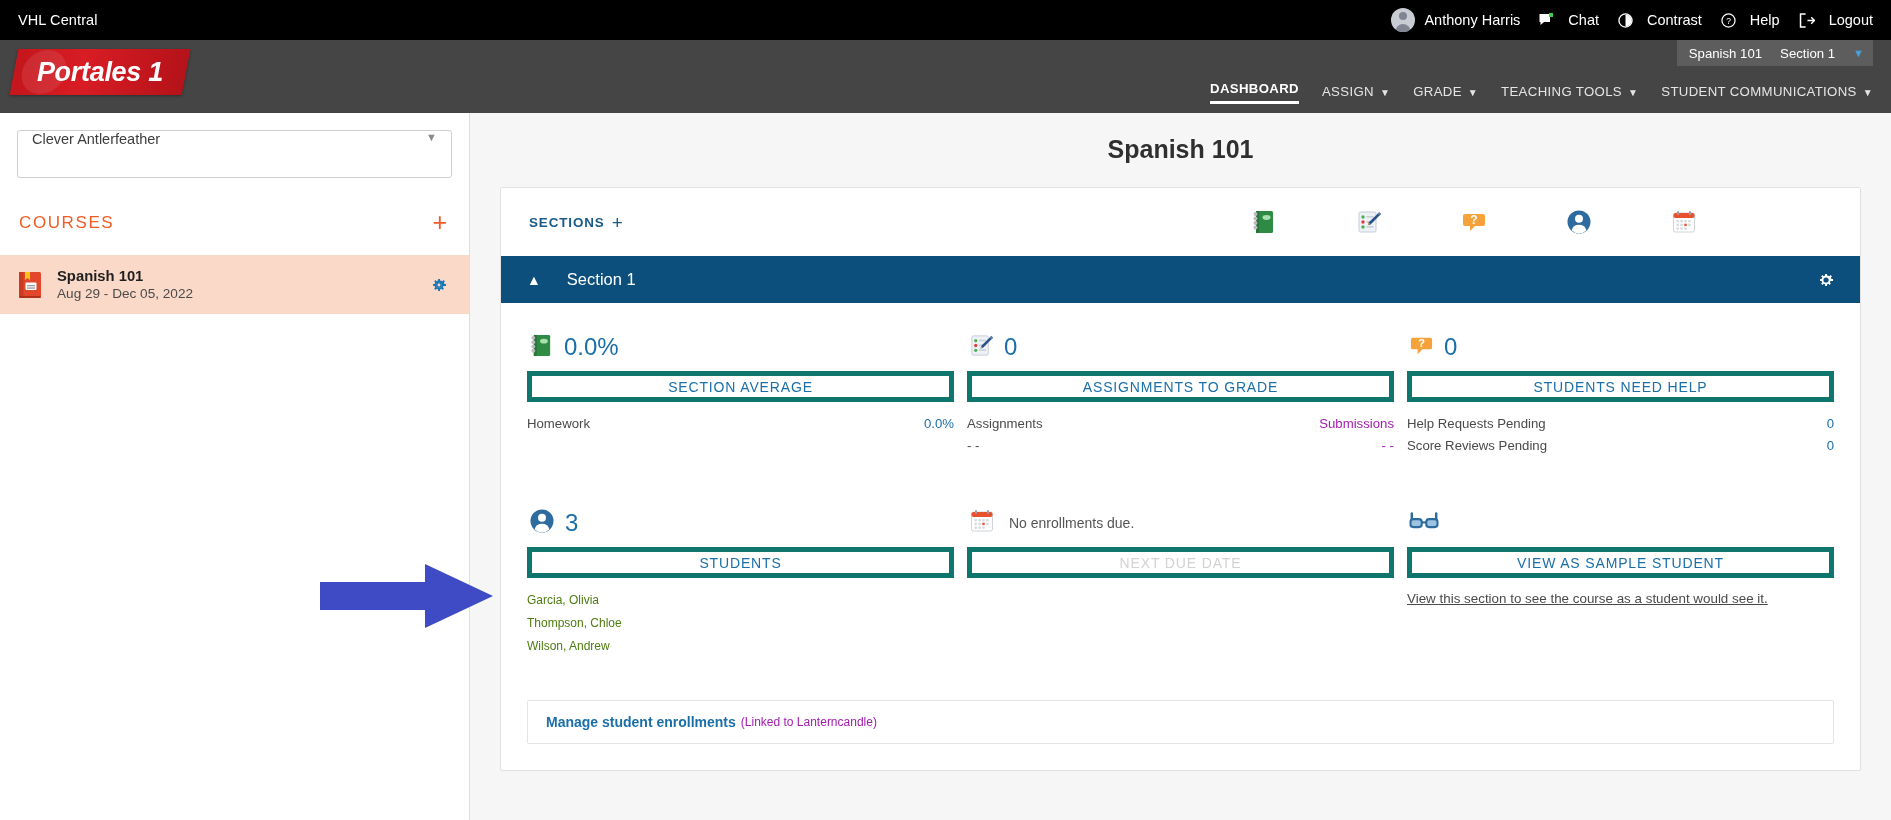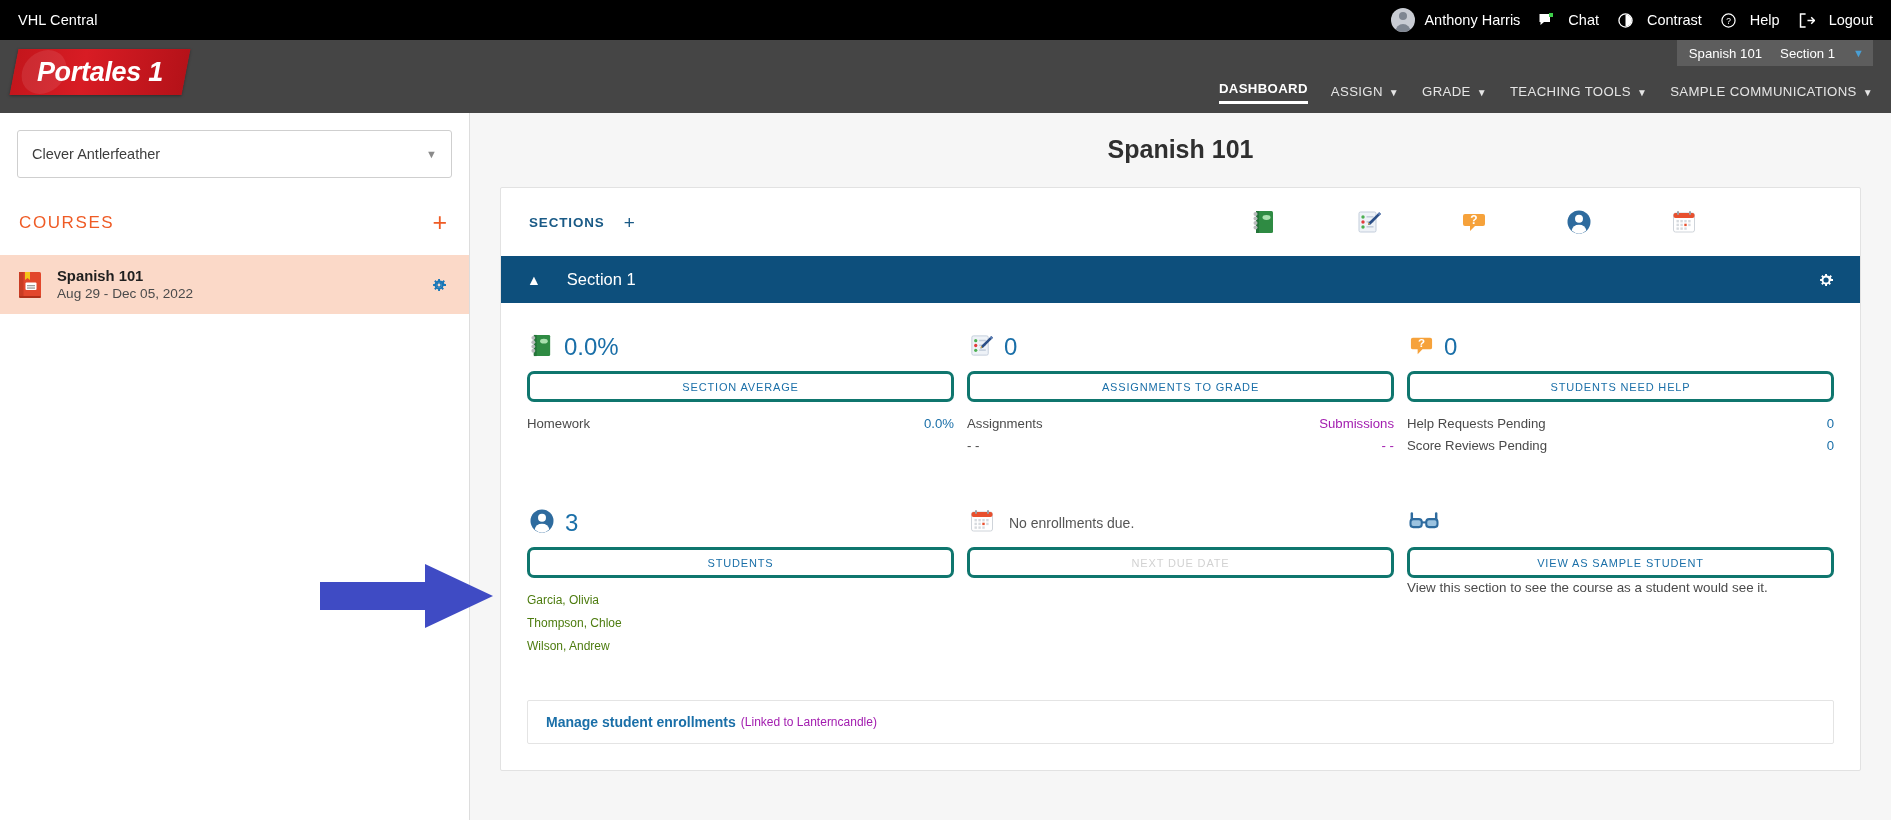--- a/index.html
+++ b/index.html
@@ -168,22 +168,21 @@
     background: #ffffff;
     border-right: 1px solid #dddddd;
     padding: 17px 17px 0 17px;
     flex-shrink: 0;
   }
   .select-box {
     height: 48px;
     border: 1px solid #cfcfcf;
     border-radius: 3px;
     display: flex;
-    align-items: center;
-    padding: 11px 14px;
+    padding: 0 14px;
     cursor: pointer;
   }
   .select-box .sel-label { font-size: 14.5px; color: #3d3d3d; }
   .select-box .sel-caret { margin-left: auto; color: #8a8a8a; font-size: 11px; }
 
   .courses-head {
     display: flex;
     align-items: center;
     margin-top: 32px;
     padding: 0 5px 0 2px;
@@ -239,21 +238,21 @@
 
   .sections-bar {
     display: flex;
     align-items: center;
     height: 68px;
     padding: 0 28px;
   }
   .sections-label {
     display: flex;
     align-items: center;
-    gap: 19px;
+    gap: 7px;
     color: #1a5a86;
     font-size: 13.4px;
     font-weight: bold;
     letter-spacing: .9px;
     cursor: pointer;
   }
   .sections-label .plus { font-size: 19px; line-height: 1; font-weight: normal; }
   .sections-icons {
     margin-left: auto;
     display: flex;
@@ -300,47 +299,49 @@
     color: #1a6fa8;
     font-weight: normal;
   }
   .stat-note {
     font-size: 14px;
     color: #555555;
     margin-left: 4px;
   }
   .stat-btn {
     height: 31px;
-    border: 3px solid #0f766e;
-    border-radius: 7px;
+    border: 5px solid #0f766e;
+    border-radius: 0;
     display: flex;
     align-items: center;
     justify-content: center;
     color: #1a6fa8;
-    font-size: 11px;
+    font-size: 14px;
     letter-spacing: .85px;
     cursor: pointer;
     background: #ffffff;
     width: 100%;
     font-family: "Liberation Sans", sans-serif;
   }
   .stat-btn.disabled { color: #d2d2d2; cursor: default; }
   .stat-rows { margin-top: 11px; }
   .stat-row {
     display: flex;
     font-size: 13.2px;
     color: #4a4a4a;
     line-height: 22px;
   }
   .stat-row .rv { margin-left: auto; color: #1a6fa8; }
   .stat-row .rv.grey { color: #a21caf; }
   .stat-desc {
+    margin-top: 11px;
     font-size: 13.4px;
     color: #4a4a4a;
     line-height: 20px;
+    text-decoration: underline;
   }
   .stat-list { margin-top: 11px; }
   .stat-list div {
     font-size: 12px;
     color: #4d7c0f;
     line-height: 23px;
   }
 
   .row2 { margin-top: 42px; }
 
@@ -449,21 +450,21 @@
     </div>
     <div class="nav-item">
       <span>GRADE</span>
       <span class="nav-caret">▼</span>
     </div>
     <div class="nav-item">
       <span>TEACHING TOOLS</span>
       <span class="nav-caret">▼</span>
     </div>
     <div class="nav-item">
-      <span>SAMPLE COMMUNICATIONS</span>
+      <span>STUDENT COMMUNICATIONS</span>
       <span class="nav-caret">▼</span>
     </div>
   </div>
 </div>
 
 <div class="layout">
 
   <div class="sidebar">
     <div class="select-box">
       <span class="sel-label">Clever Antlerfeather</span>

